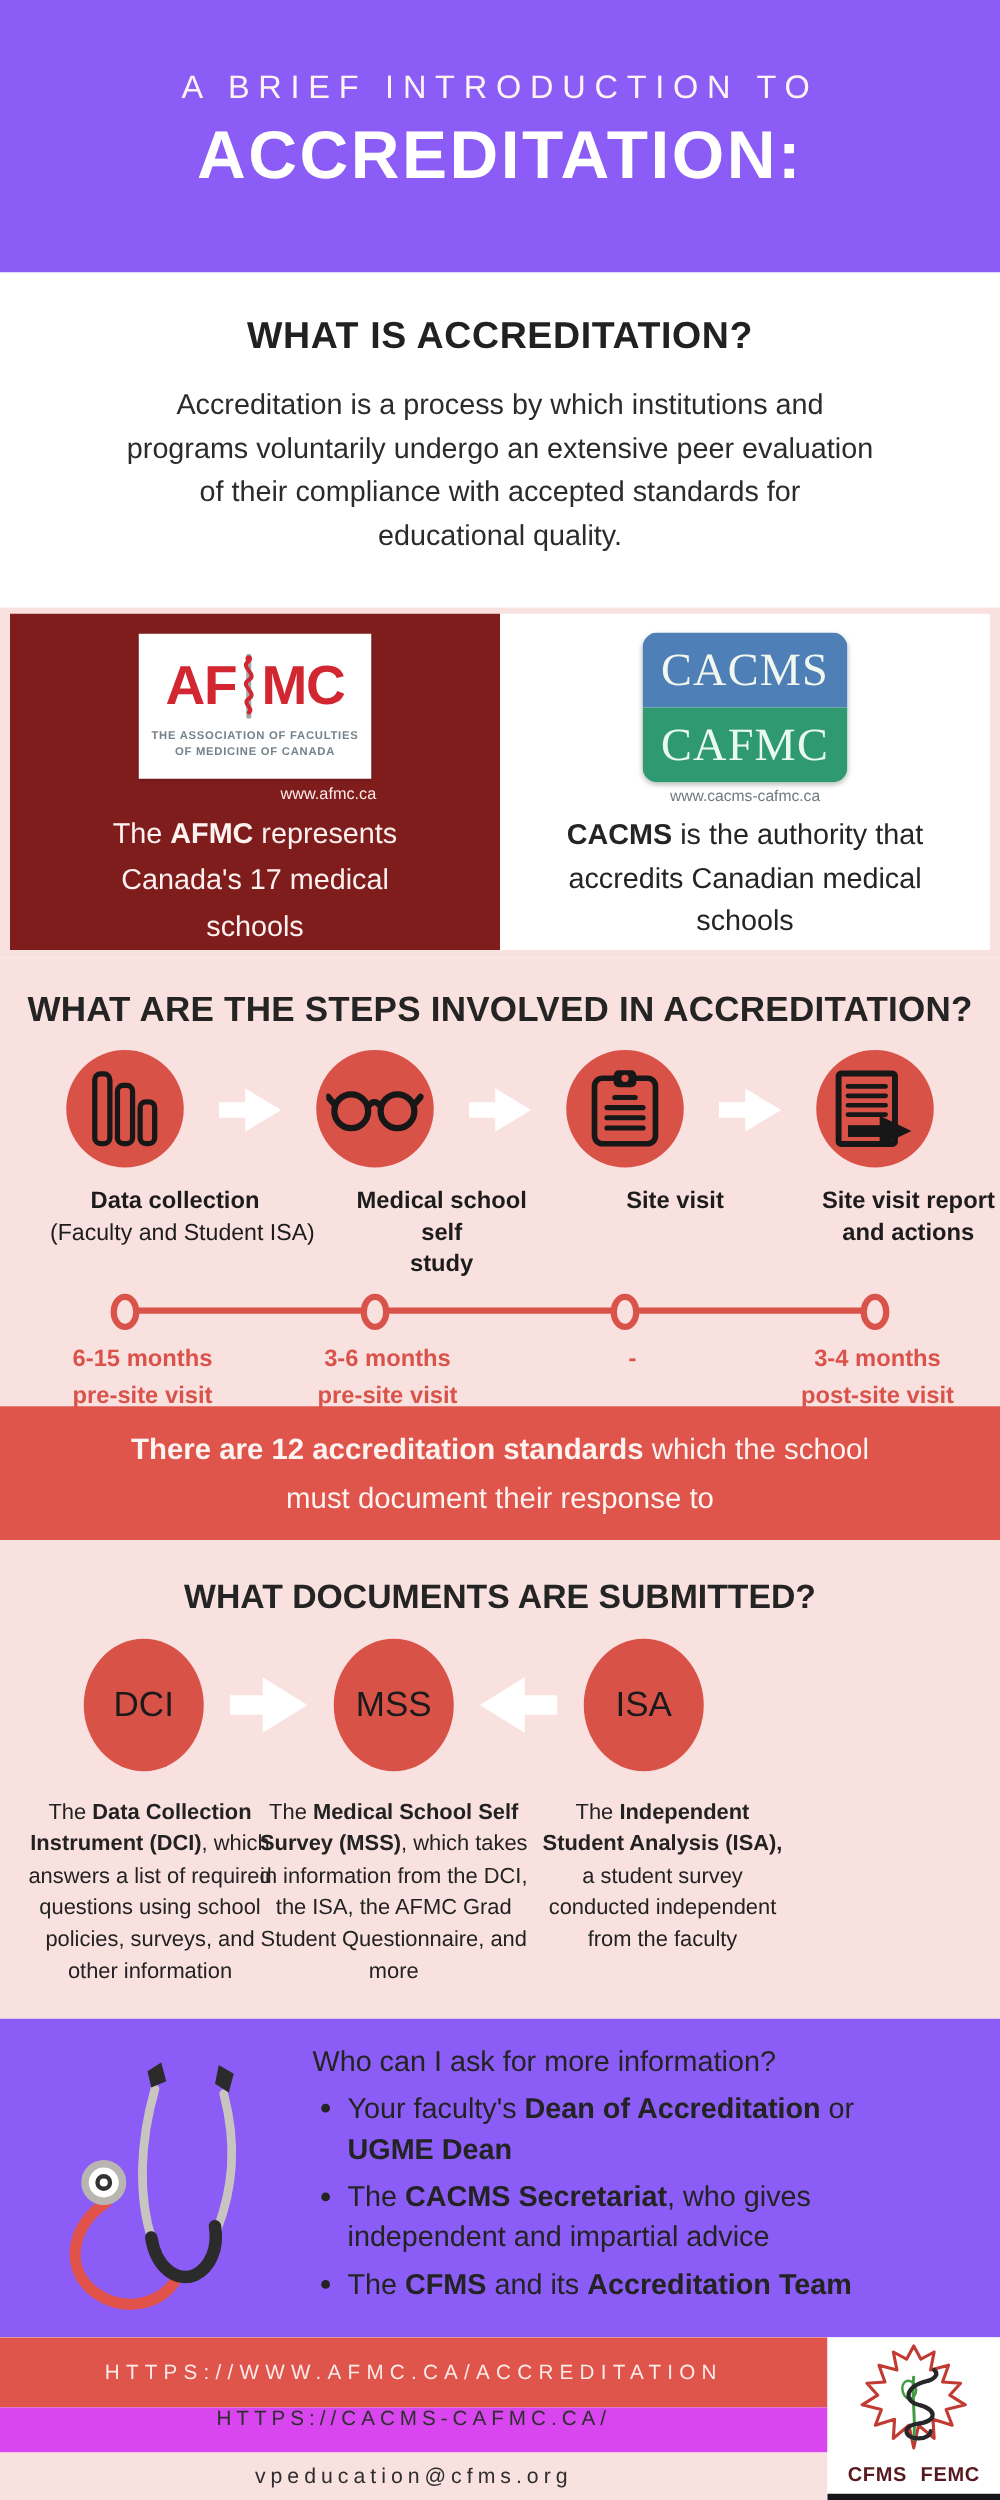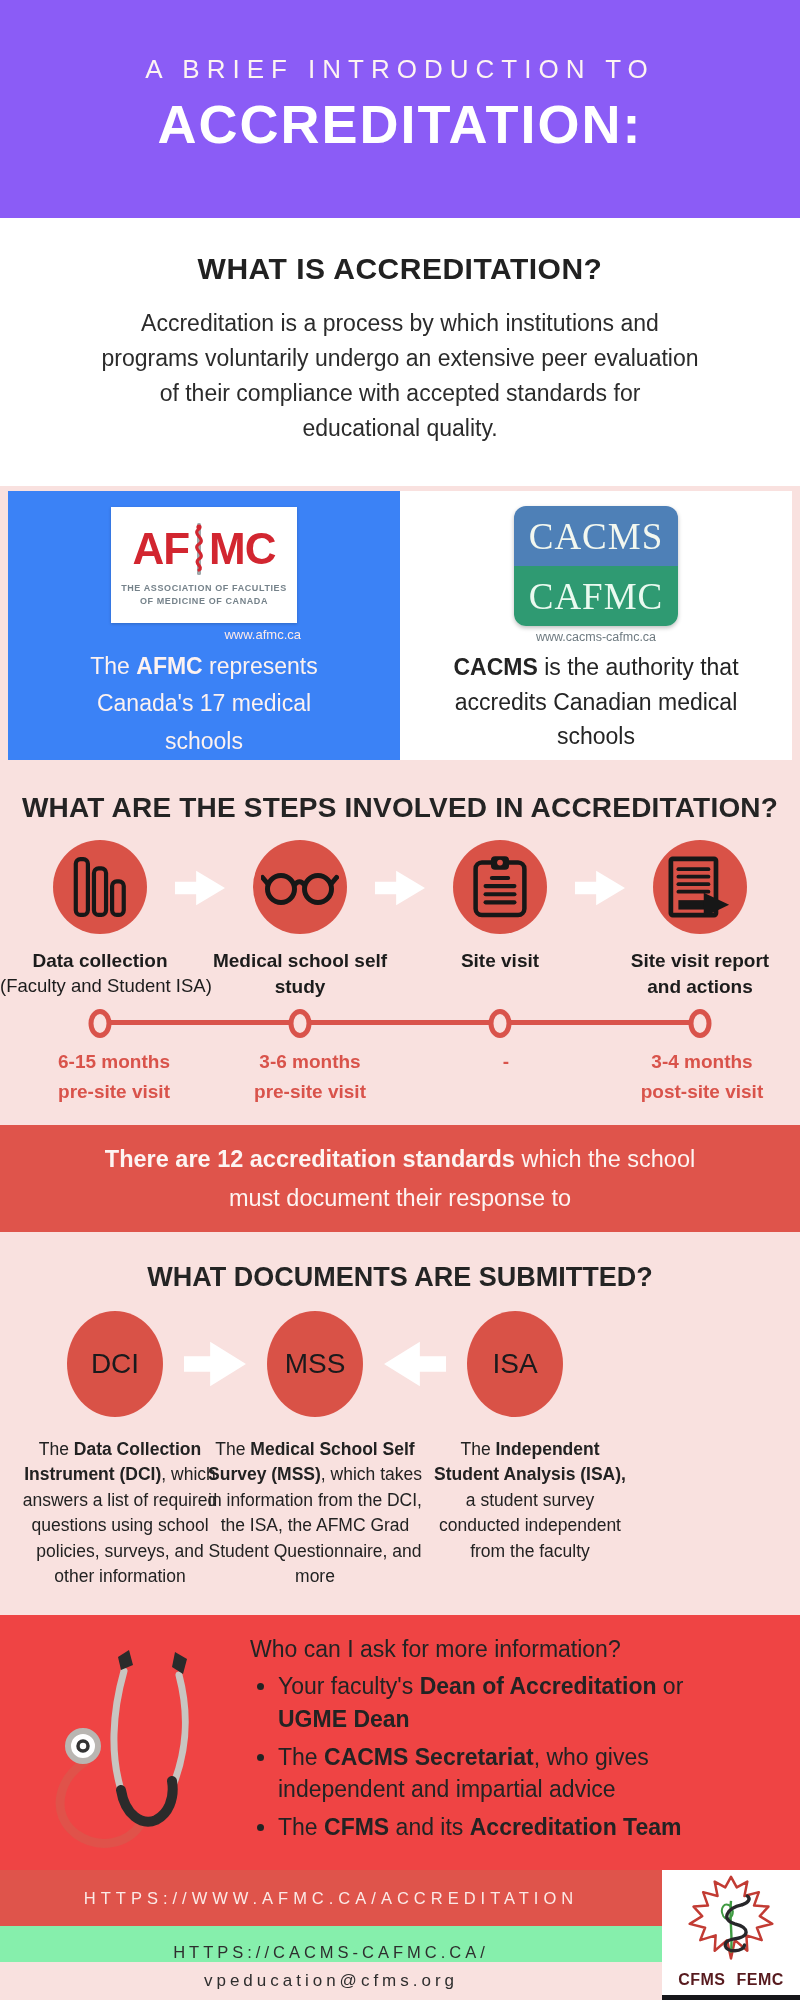--- a/index.html
+++ b/index.html
@@ -15,21 +15,21 @@
   .h-line2{font-size:54px;font-weight:700;letter-spacing:2px;color:#ffffff;margin-top:8px;}
 
   
   .intro{height:268px;background:#ffffff;text-align:center;}
   .intro-title{padding-top:34px;font-size:30px;font-weight:700;letter-spacing:.5px;color:#212121;}
   .intro-body{margin:20px auto 0;width:700px;font-size:23px;line-height:1.52;color:#2b2b2b;}
 
   
   .orgs{height:280px;background:#f9e1df;padding:5px 8px 6px;box-sizing:border-box;display:flex;}
   .org{flex:1;text-align:center;}
-  .org-afmc{background:#3b82f6;color:#fff;}
+  .org-afmc{background:#7f1d1d;color:#fff;}
   .org-cacms{background:#ffffff;color:#1f1f1f;}
   .afmc-card{width:186px;height:116px;background:#fff;margin:16px auto 0;
              display:flex;flex-direction:column;align-items:center;justify-content:center;
              box-shadow:0 1px 3px rgba(0,0,0,.2);}
   .afmc-logo-row{display:flex;align-items:center;font-weight:700;font-size:44px;
                  color:#d22630;line-height:1;letter-spacing:-1px;}
   .afmc-logo-row svg{margin:0 1px;}
   .afmc-tagline{margin-top:7px;font-size:9px;color:#75828a;font-weight:700;
                 letter-spacing:.6px;line-height:1.4;}
   .afmc-site{width:194px;margin:4px auto 0;text-align:right;font-size:13px;color:#fdeae8;}
@@ -46,21 +46,21 @@
 
   
   .steps{height:359px;background:#f9e1df;text-align:center;}
   .steps-title{padding-top:26px;font-size:28px;font-weight:700;letter-spacing:.2px;color:#242424;}
   .icons-row{position:relative;margin-top:16px;height:96px;display:flex;}
   .icon-col{width:200px;display:flex;justify-content:center;}
   .circle{width:94px;height:94px;border-radius:50%;background:#d95247;
           display:flex;align-items:center;justify-content:center;}
   .step-arrow{position:absolute;top:29px;transform:translateX(-50%);}
   .labels-row{display:flex;margin-top:12px;}
-  .label-col{width:200px;font-size:19px;line-height:1.35;color:#1c1c1c;}
+  .label-col{width:200px;font-size:19px;line-height:1.35;color:#1c1c1c;padding-left:40px;}
   .label-col .lbl{font-weight:700;}
   .label-col .sub{font-weight:400;font-size:18.5px;white-space:nowrap;}
   .timeline{position:relative;height:32px;margin-top:8px;}
   .tl-line{position:absolute;left:100px;right:100px;top:13px;height:5px;background:#d9534b;border-radius:3px;}
   .tl-ring{position:absolute;top:2px;width:13px;height:19px;border:5px solid #d9534b;border-radius:50%;
            background:#f9e1df;transform:translateX(-50%);}
   .times-row{display:flex;margin-top:8px;padding-left:16px;}
   .time-col{width:200px;font-size:19px;font-weight:700;color:#d9534b;line-height:1.55;}
 
   
@@ -73,33 +73,33 @@
   .doc-circles{position:relative;height:110px;margin-top:18px;}
   .doc-circle{position:absolute;top:0;width:96px;height:106px;border-radius:50%;background:#d95247;
               display:flex;align-items:center;justify-content:center;
               font-size:28px;font-weight:400;color:#1a1a1c;transform:translateX(-50%);}
   .doc-arrow{position:absolute;top:29px;transform:translateX(-50%);}
   .doc-texts{position:relative;height:165px;margin-top:16px;}
   .doc-col{position:absolute;top:0;width:228px;transform:translateX(-50%);
            font-size:17.5px;line-height:1.45;color:#222;}
 
   
-  .info{height:255px;background:#ef4444;display:flex;}
+  .info{height:255px;background:#8b5cf6;display:flex;}
   .steth-wrap{width:250px;padding:14px 0 0 28px;box-sizing:border-box;}
   .info-text{width:520px;padding-top:18px;font-size:23px;color:#232323;}
   .info-q{line-height:1.4;}
   .info-list{margin:4px 0 0;padding-left:28px;}
   .info-list li{margin-top:5px;line-height:1.42;}
 
   
   .footer{height:128px;position:relative;background:#fff;}
   .f-left{position:absolute;left:0;top:0;width:662px;height:130px;}
   .f-red{height:56px;background:#df544b;display:flex;align-items:center;justify-content:center;
          color:#fbeae7;font-size:16.5px;letter-spacing:5px;}
-  .f-white{height:36px;background:#86efac;display:flex;align-items:flex-end;justify-content:center;
+  .f-white{height:36px;background:#d946ef;display:flex;align-items:flex-start;justify-content:center;
            color:#2e2e2e;font-size:16.5px;letter-spacing:4px;}
   .f-pink{height:38px;background:#f9e1df;display:flex;align-items:center;justify-content:center;
           color:#2e2e2e;font-size:17px;letter-spacing:4px;}
   .f-right{position:absolute;top:0;right:0;width:138px;height:130px;background:#fff;text-align:center;}
   .f-label{font-size:16px;font-weight:700;color:#571a1e;letter-spacing:.5px;margin-top:-3px;
            word-spacing:6px;}
   .f-strip{position:absolute;bottom:0;left:0;right:0;height:5px;background:#16161a;}
 </style>
 </head>
 <body>

